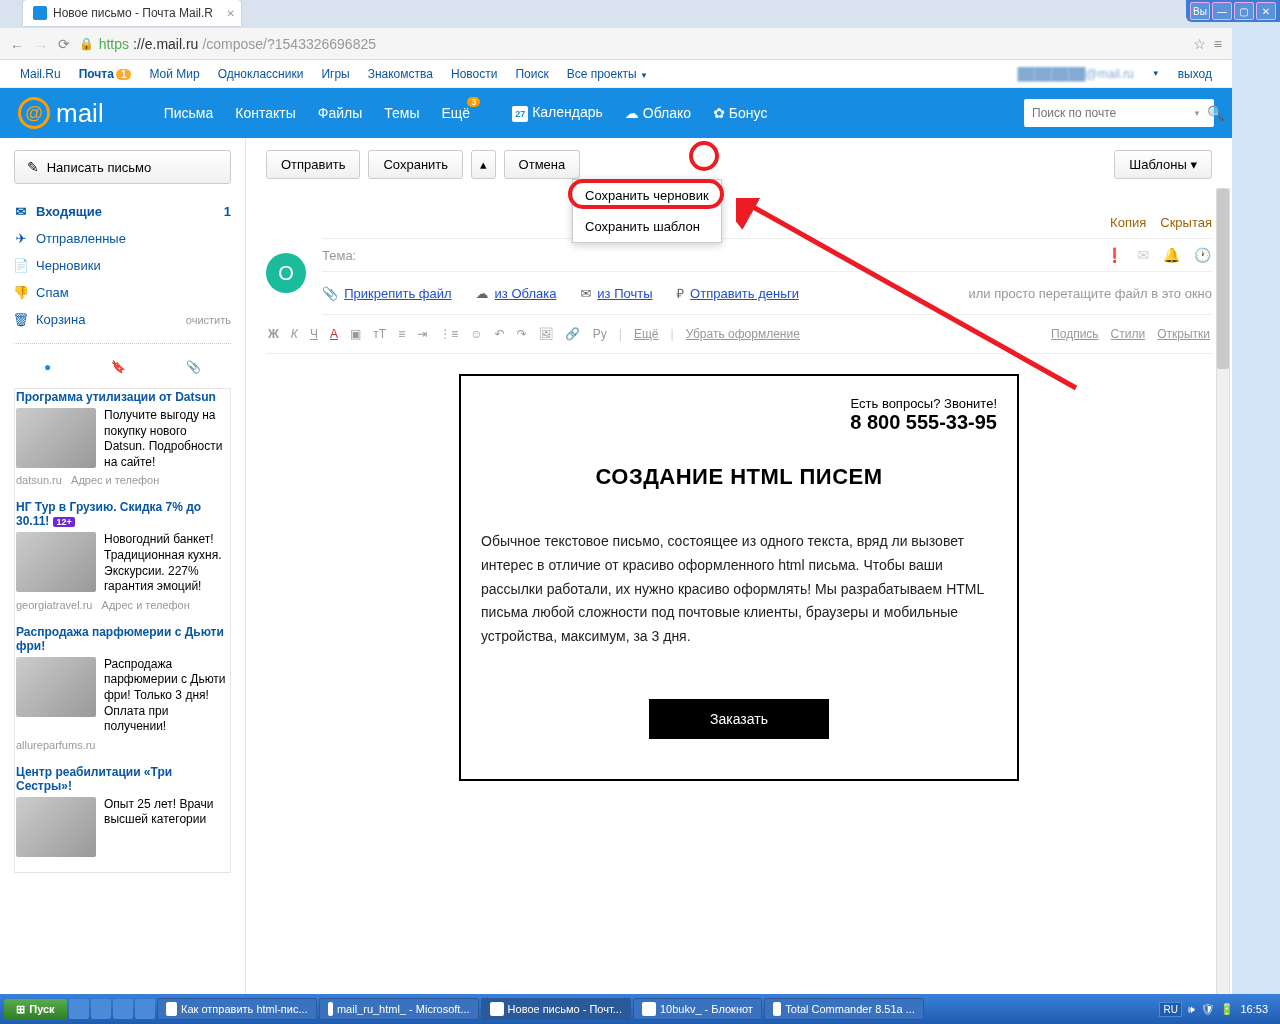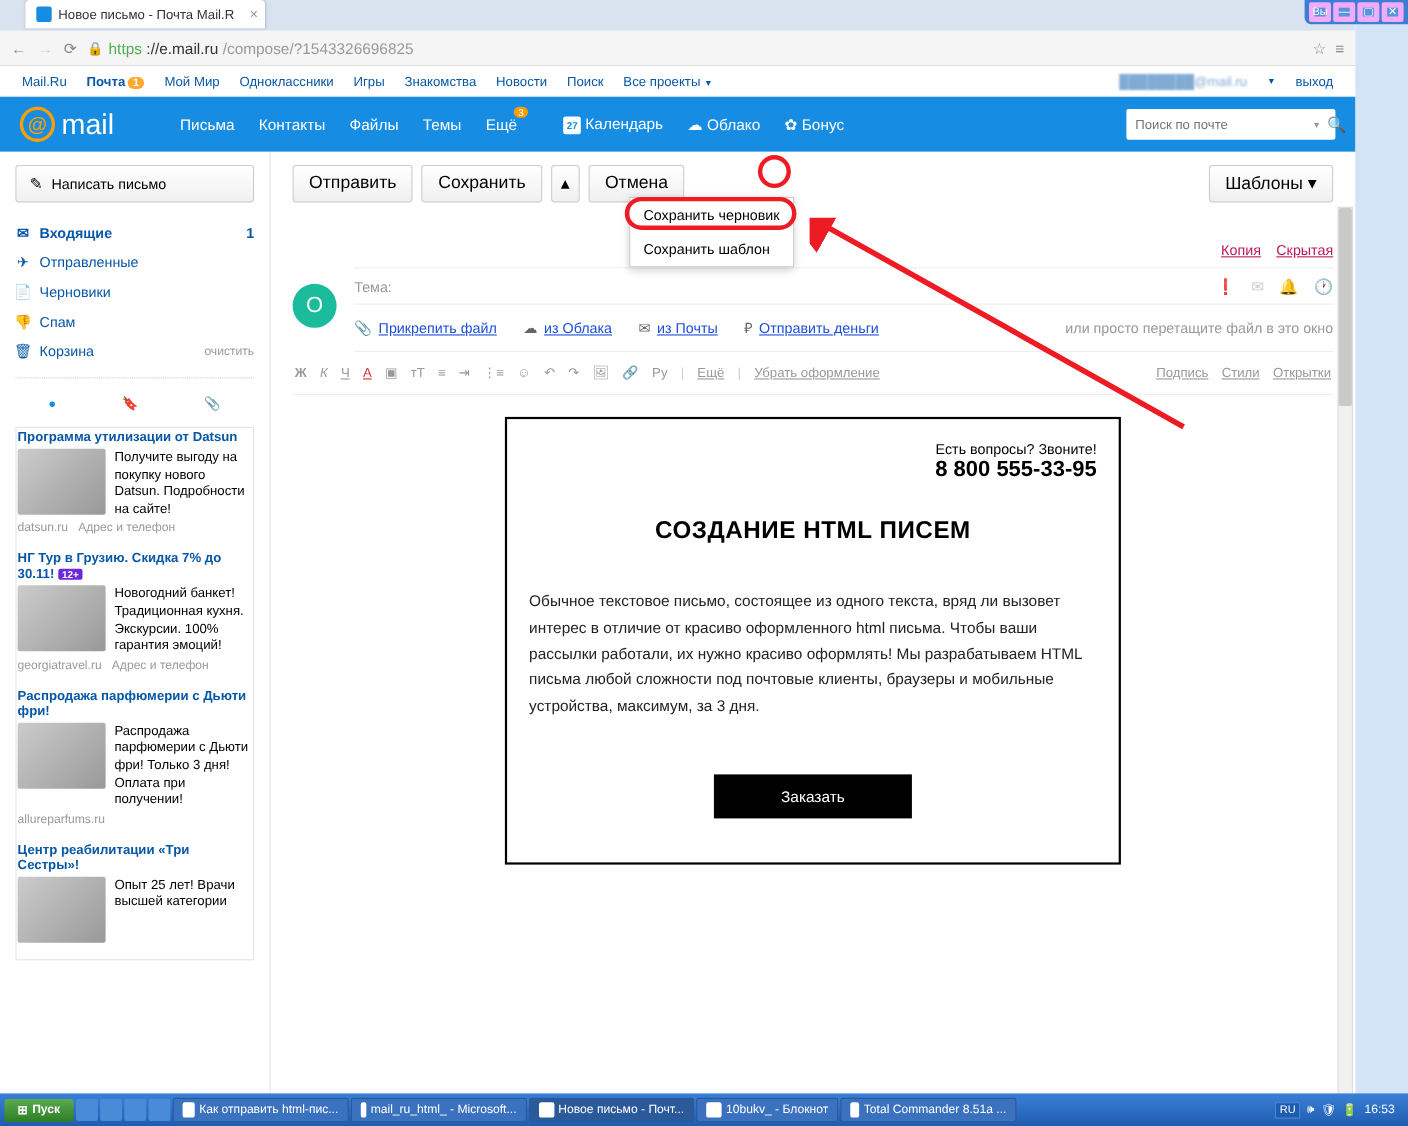--- a/index.html
+++ b/index.html
@@ -1,21 +1,21 @@
 <!DOCTYPE html>
 <html><head>
 <meta charset="utf-8">
 <style>
 * { box-sizing: border-box; margin: 0; padding: 0; font-family: Arial, sans-serif; }
 body { background: #d4e4f7; font-size: 12px; overflow: hidden; }
 
 
 .window { width: 1232px; height: 1024px; background: #fff; display: flex; flex-direction: column; }
 .win-controls { position: absolute; right: 0; top: 0; display: flex; gap: 2px; background: #3d7dd4; padding: 2px 4px; border-radius: 0 0 0 6px; }
-.win-controls .wc { width: 20px; height: 18px; background: #5a93d9; border: 5px solid #f0abfc; border-radius: 2px; display: flex; align-items: center; justify-content: center; color: #fff; font-size: 10px; cursor: pointer; }
+.win-controls .wc { width: 20px; height: 18px; background: #5a93d9; border: 1px solid #f0abfc; border-radius: 2px; display: flex; align-items: center; justify-content: center; color: #fff; font-size: 10px; cursor: pointer; }
 .tabbar { height: 28px; background: #d9e3f0; display: flex; padding-left: 23px; }
 .tab { height: 26px; background: #fff; border-radius: 4px 4px 0 0; padding: 0 28px 0 10px; display: flex; align-items: center; gap: 6px; font-size: 12px; color: #333; position: relative; box-shadow: 0 0 2px rgba(0,0,0,.2); }
 .tab .favicon { width: 14px; height: 14px; background: #168de2; border-radius: 2px; }
 .tab .close { position: absolute; right: 6px; font-size: 10px; color: #999; cursor: pointer; }
 .addrbar { height: 32px; background: #f5f5f5; border-bottom: 1px solid #ddd; display: flex; align-items: center; padding: 0 10px; gap: 10px; }
 .addrbar .nav-ico { color: #888; font-size: 14px; cursor: pointer; }
 .url { flex: 1; display: flex; align-items: center; gap: 4px; font-size: 14px; }
 .url .lock { color: #4caf50; font-size: 12px; }
 .url .https { color: #4caf50; }
 .url .rest { color: #333; }
@@ -65,36 +65,36 @@
 .ad-title { color: #0857a6; font-weight: bold; margin-bottom: 4px; display: block; cursor: pointer; }
 .ad-body { display: flex; gap: 8px; }
 .ad-img { width: 80px; height: 60px; background: linear-gradient(135deg, #ccc, #999); flex-shrink: 0; border-radius: 2px; }
 .ad-text { color: #000000; line-height: 1.3; }
 .ad-foot { color: #999; font-size: 11px; margin-top: 4px; }
 .ad-age { background: #6d28d9; color: #fff; font-size: 9px; padding: 0 3px; border-radius: 2px; margin-left: 4px; }
 
 
 .compose { flex: 1; padding: 12px 20px; position: relative; overflow-y: auto; }
 .ctoolbar { display: flex; gap: 8px; margin-bottom: 14px; }
-.cbtn { border: 1px solid #ccc; background: linear-gradient(#fff, #f0f0f0); border-radius: 3px; padding: 6px 14px; font-size: 16px; cursor: pointer; }
+.cbtn { border: 1px solid #ccc; background: linear-gradient(#fff, #f0f0f0); border-radius: 3px; padding: 6px 14px; font-size: 13px; cursor: pointer; }
 .cbtn.drop { padding: 6px 8px; }
 .ctoolbar .cspacer { flex: 1; }
 .dropdown-circle { position: absolute; border: 4px solid #ed1c24; border-radius: 50%; pointer-events: none; }
 .circle1 { width: 30px; height: 30px; left: 443px; top: 3px; }
 .save-menu { position: absolute; left: 326px; top: 41px; width: 150px; background: #fff; border: 1px solid #ccc; box-shadow: 0 2px 8px rgba(0,0,0,.2); z-index: 10; }
 .save-menu div { padding: 8px 12px; font-size: 13px; cursor: pointer; }
 .circle2 { width: 156px; height: 30px; border: 4px solid #ed1c24; border-radius: 18px; position: absolute; left: 322px; top: 41px; pointer-events: none; z-index: 11; }
 .arrow { position: absolute; left: 490px; top: 60px; z-index: 12; pointer-events: none; }
 
 .avatar { width: 40px; height: 40px; border-radius: 50%; background: #1abc9c; color: #fff; display: flex; align-items: center; justify-content: center; font-size: 20px; position: absolute; left: 0; top: 60px; }
 .fields { margin-left: 56px; }
 .fieldrow { display: flex; align-items: center; border-bottom: 1px solid #eee; padding: 8px 0; font-size: 13px; color: #999; }
 .fieldrow .flabel { width: 50px; }
 .fieldrow .flinks { margin-left: auto; display: flex; gap: 14px; }
-.fieldrow .flinks a { color: #be185d; text-decoration: underline; cursor: pointer; }
+.fieldrow .flinks a { color: #a16207; cursor: pointer; }
 .fieldrow .ficons { margin-left: auto; display: flex; gap: 14px; color: #ccc; font-size: 14px; }
 
 .attachbar { margin-left: 56px; display: flex; gap: 24px; padding: 12px 0; font-size: 13px; align-items: center; border-bottom: 1px solid #eee; }
 .attachbar .att { display: flex; align-items: center; gap: 6px; color: #333; cursor: pointer; }
 .attachbar .att .aico { color: #666; }
 .attachbar .att u { color: #1d4ed8; }
 .attachbar .draghint { margin-left: auto; color: #999; }
 
 .fmtbar { margin-left: 0; display: flex; gap: 8px; padding: 10px 0; font-size: 12px; color: #999; align-items: center; border-bottom: 1px solid #eee; flex-wrap: wrap; }
 .fmtbar span { cursor: pointer; padding: 2px; }
@@ -238,21 +238,21 @@
           <div class="ad-body">
               <div class="ad-img"></div>
               <div class="ad-text">Получите выгоду на покупку нового Datsun. Подробности на сайте!</div>
             </div>
           <div class="ad-foot"><span>datsun.ru</span> &nbsp; <span>Адрес и телефон</span></div>
         </div>
         <div class="ad">
           <a class="ad-title"><span>НГ Тур в Грузию. Скидка 7% до 30.11!</span><span class="ad-age">12+</span></a>
           <div class="ad-body">
               <div class="ad-img"></div>
-              <div class="ad-text">Новогодний банкет! Традиционная кухня. Экскурсии. 100% гарантия эмоций!</div>
+              <div class="ad-text">Новогодний банкет! Традиционная кухня. Экскурсии. 227% гарантия эмоций!</div>
             </div>
           <div class="ad-foot"><span>georgiatravel.ru</span> &nbsp; <span>Адрес и телефон</span></div>
         </div>
         <div class="ad">
           <a class="ad-title">Распродажа парфюмерии с Дьюти фри!</a>
           <div class="ad-body">
               <div class="ad-img"></div>
               <div class="ad-text">Распродажа парфюмерии с Дьюти фри! Только 3 дня! Оплата при получении!</div>
             </div>
           <div class="ad-foot">allureparfums.ru</div>

